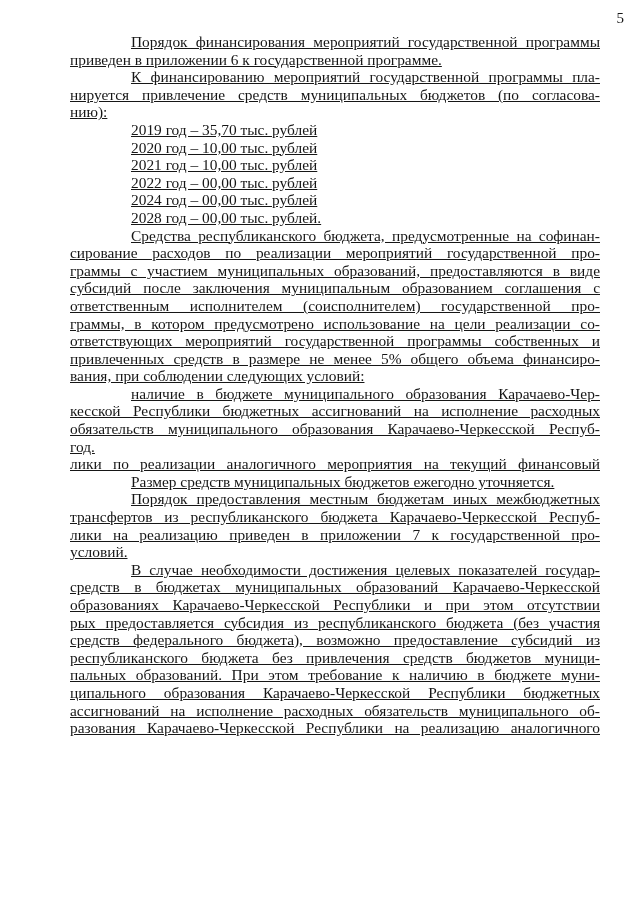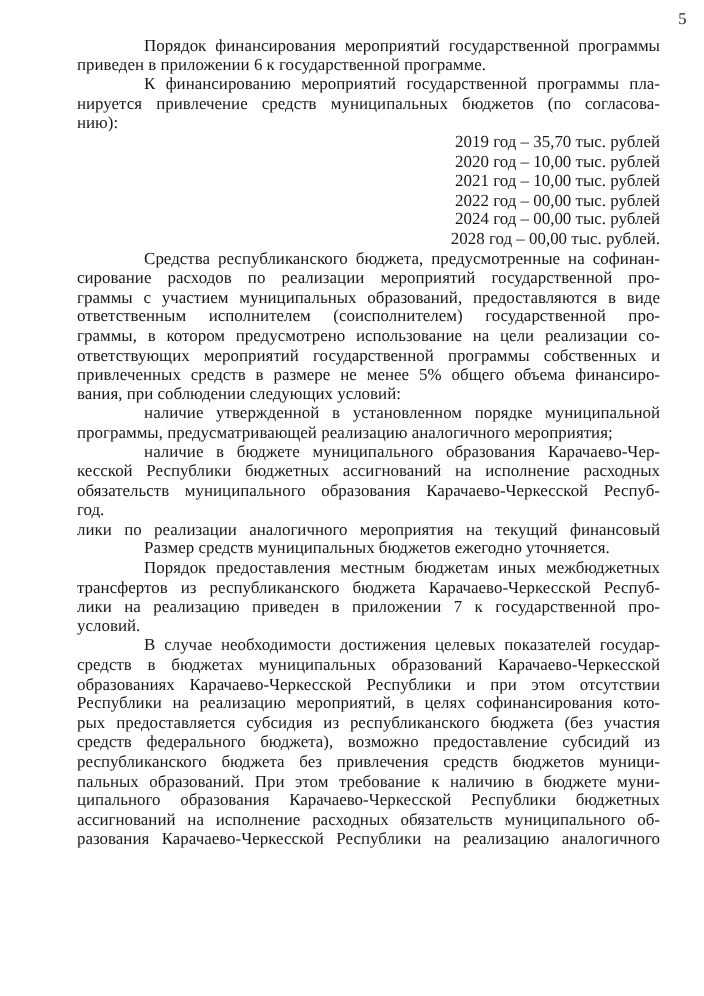--- a/index.html
+++ b/index.html
@@ -24,32 +24,32 @@
     line-height: 16px;
   }
   .content {
     position: absolute;
     left: 70px;
     top: 33px;
     width: 530px;
     font-size: 15.4px;
     line-height: 17.6px;
   }
-  .block { margin: 0; padding: 0; }
+  .block { margin: 0; padding: 0; text-decoration: underline; }
   .line {
     height: 17.6px;
     overflow: hidden;
     white-space: normal;
   }
   .just {
     text-align: justify;
     text-align-last: justify;
   }
   .first { padding-left: 61px; }
-  .listline { padding-left: 61px; text-align: right; }
+  .listline { padding-left: 61px; }
 </style>
 </head>
 <body>
 
 <div class="page">
   <div class="page-number">5</div>
   <div class="content">
       <div class="block">
         <div class="line first just">Порядок финансирования мероприятий государственной программы</div>
         <div class="line">приведен в приложении 6 к государственной программе.</div>
@@ -64,29 +64,26 @@
         <div class="line listline">2020 год – 10,00 тыс. рублей</div>
         <div class="line listline">2021 год – 10,00 тыс. рублей</div>
         <div class="line listline">2022 год – 00,00 тыс. рублей</div>
         <div class="line listline">2024 год – 00,00 тыс. рублей</div>
         <div class="line listline">2028 год – 00,00 тыс. рублей.</div>
       </div>
       <div class="block">
         <div class="line first just">Средства республиканского бюджета, предусмотренные на софинан-</div>
         <div class="line just">сирование расходов по реализации мероприятий государственной про-</div>
         <div class="line just">граммы с участием муниципальных образований, предоставляются в виде</div>
+        <div class="line just">субсидий после заключения муниципальным образованием соглашения с</div>
         <div class="line just">ответственным исполнителем (соисполнителем) государственной про-</div>
         <div class="line just">граммы, в котором предусмотрено использование на цели реализации со-</div>
         <div class="line just">ответствующих мероприятий государственной программы собственных и</div>
         <div class="line just">привлеченных средств в размере не менее 5% общего объема финансиро-</div>
         <div class="line">вания, при соблюдении следующих условий:</div>
-      </div>
-      <div class="block">
-        <div class="line first just">наличие утвержденной в установленном порядке муниципальной</div>
-        <div class="line">программы, предусматривающей реализацию аналогичного мероприятия;</div>
       </div>
       <div class="block">
         <div class="line first just">наличие в бюджете муниципального образования Карачаево-Чер-</div>
         <div class="line just">кесской Республики бюджетных ассигнований на исполнение расходных</div>
         <div class="line just">обязательств муниципального образования Карачаево-Черкесской Респуб-</div>
         <div class="line">год.</div>
         <div class="line just">лики по реализации аналогичного мероприятия на текущий финансовый</div>
       </div>
       <div class="block">
         <div class="line first">Размер средств муниципальных бюджетов ежегодно уточняется.</div>
@@ -94,21 +91,20 @@
       <div class="block">
         <div class="line first just">Порядок предоставления местным бюджетам иных межбюджетных</div>
         <div class="line just">трансфертов из республиканского бюджета Карачаево-Черкесской Респуб-</div>
         <div class="line just">лики на реализацию приведен в приложении 7 к государственной про-</div>
         <div class="line">условий.</div>
       </div>
       <div class="block">
         <div class="line first just">В случае необходимости достижения целевых показателей государ-</div>
         <div class="line just">средств в бюджетах муниципальных образований Карачаево-Черкесской</div>
         <div class="line just">образованиях Карачаево-Черкесской Республики и при этом отсутствии</div>
-        <div class="line just">Республики на реализацию мероприятий, в целях софинансирования кото-</div>
         <div class="line just">рых предоставляется субсидия из республиканского бюджета (без участия</div>
         <div class="line just">средств федерального бюджета), возможно предоставление субсидий из</div>
         <div class="line just">республиканского бюджета без привлечения средств бюджетов муници-</div>
         <div class="line just">пальных образований. При этом требование к наличию в бюджете муни-</div>
         <div class="line just">ципального образования Карачаево-Черкесской Республики бюджетных</div>
         <div class="line just">ассигнований на исполнение расходных обязательств муниципального об-</div>
         <div class="line just">разования Карачаево-Черкесской Республики на реализацию аналогичного</div>
       </div>
     </div>
 </div>

